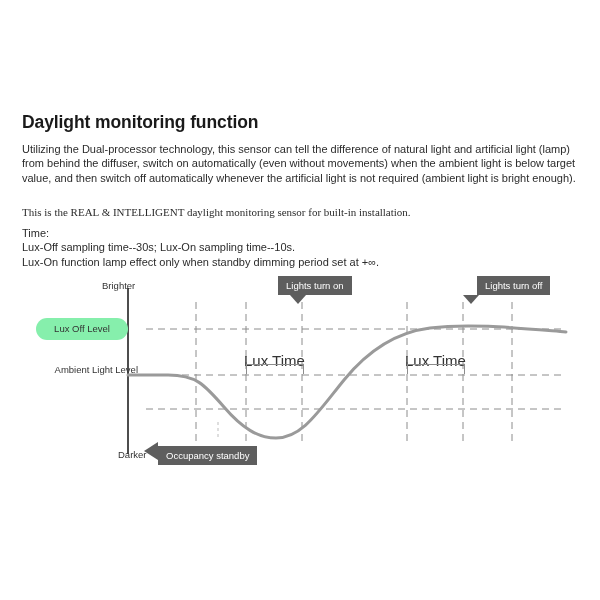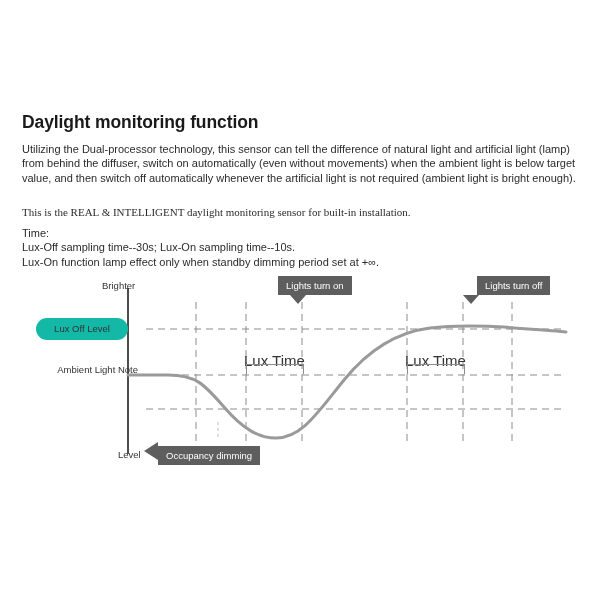--- a/index.html
+++ b/index.html
@@ -49,21 +49,21 @@
     width: 564px;
     height: 210px;
   }
   #diagram svg {
     position: absolute;
     left: 0;
     top: 0;
   }
   .pill {
     position: absolute;
-    background: #14b8a6;
+    background: #86efac;
     border-radius: 13px;
     color: #333;
     font-size: 9.5px;
     text-align: center;
     line-height: 22px;
     height: 22px;
     white-space: nowrap;
   }
   #pill-luxoff { left: 18px; top: 46px;  width: 92px; }
   #pill-luxon  { left: 18px; top: 126px; width: 92px; }
@@ -173,32 +173,32 @@
       <line x1="445" y1="30" x2="445" y2="172" stroke="#8c8c8c" stroke-width="1" stroke-dasharray="7 5"></line>
       <line x1="494" y1="30" x2="494" y2="172" stroke="#8c8c8c" stroke-width="1" stroke-dasharray="7 5"></line>
 
       <path d="M110,103 L150,103 C178,103 186,112 206,135 C224,156 240,166 258,166
                C284,166 300,140 326,108 C352,76 380,60 412,56 C452,51 500,56 548,60" fill="none" stroke="#9a9a9a" stroke-width="3" stroke-linecap="round"></path>
 
       <line x1="200" y1="150" x2="200" y2="165" stroke="#bdbdbd" stroke-width="1" stroke-dasharray="3 3"></line>
     </svg>
 
     <div class="pill" id="pill-luxoff">Lux Off Level</div>
-    <div class="ambient-label">Ambient Light Note</div>
+    <div class="ambient-label">Ambient Light Level</div>
 
     <div class="axis-label" id="lbl-brighter">Brighter</div>
-    <div class="axis-label" id="lbl-darker">Level</div>
+    <div class="axis-label" id="lbl-darker">Darker</div>
 
     <div class="callout" id="callout-on">Lights turn on</div>
     <div class="tri" id="tri-on"></div>
 
     <div class="callout" id="callout-off">Lights turn off</div>
     <div class="tri" id="tri-off"></div>
 
-    <div class="callout" id="callout-occ">Occupancy dimming</div>
+    <div class="callout" id="callout-occ">Occupancy standby</div>
     <div class="tri" id="tri-occ"></div>
 
     <div class="luxtime" id="luxtime1">Lux Time</div>
     <div class="luxtime-box" id="luxbox1"></div>
 
     <div class="luxtime" id="luxtime2">Lux Time</div>
     <div class="luxtime-box" id="luxbox2"></div>
 
   </div>
 </div>

